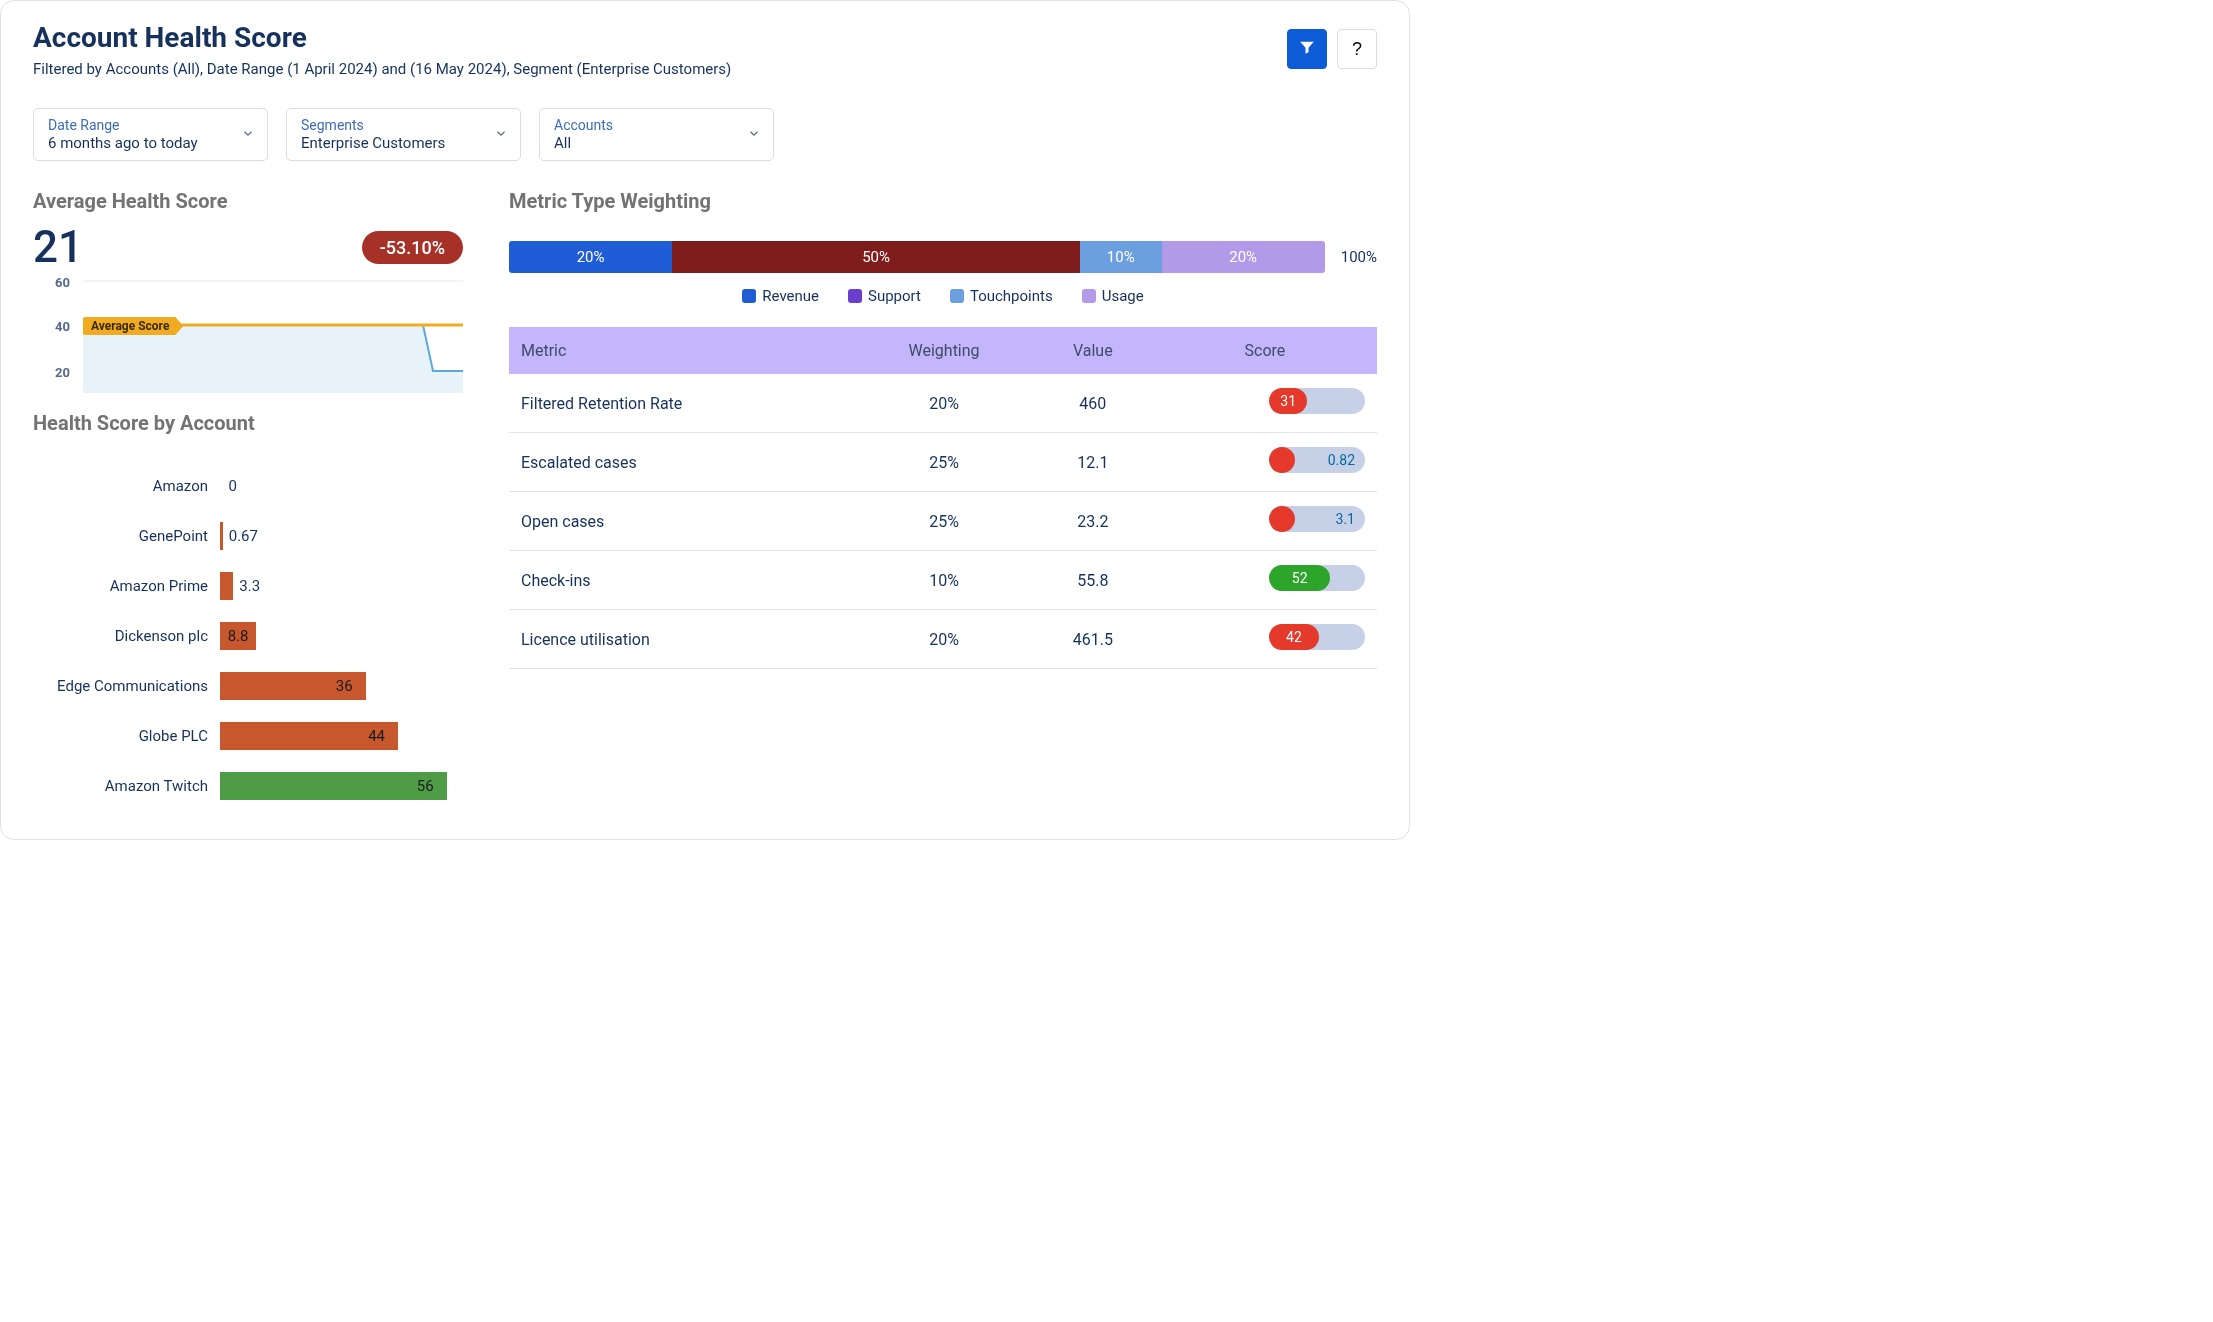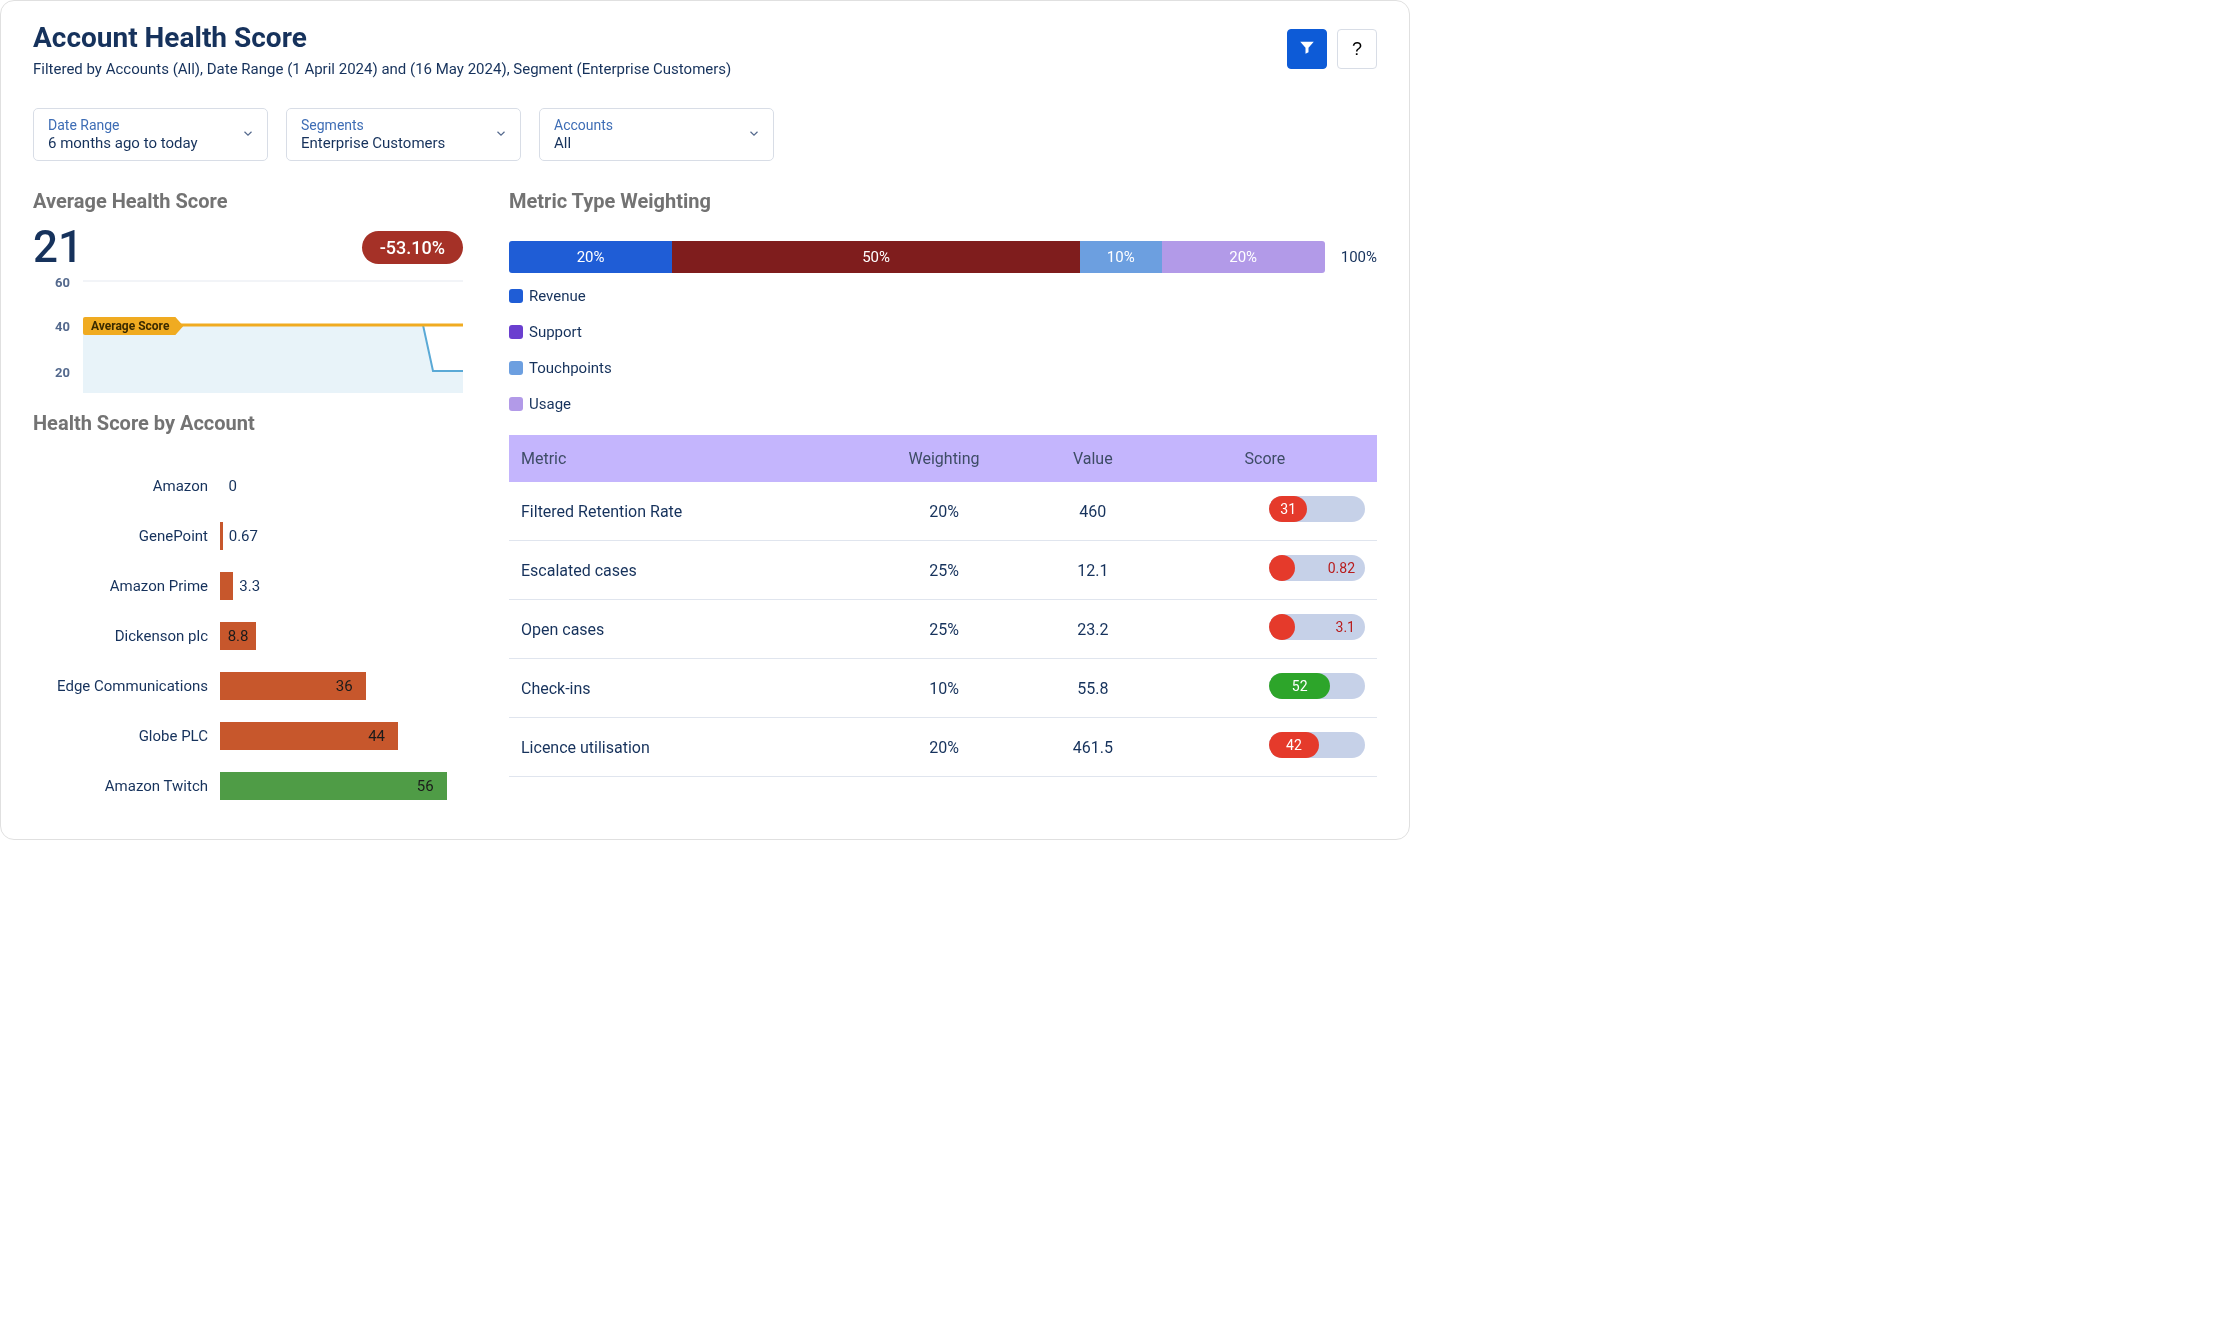--- a/index.html
+++ b/index.html
@@ -99,21 +99,21 @@
   }
 
   
   .stackbar-row { display: flex; align-items: center; gap: 10px; margin-top: 28px; }
   .stackbar { flex: 1; display: flex; height: 32px; border-radius: 3px; overflow: hidden; }
   .stackbar .seg {
     display: flex; align-items: center; justify-content: center;
     color: #fff; font-size: 15px;
   }
   .stack-total { font-size: 15px; color: #16325c; padding-left: 6px; }
-  .legend-row { display: flex; gap: 18px; justify-content: center; margin-top: 14px; font-size: 15px; color: #16325c; flex-direction: column; }
+  .legend-row { display: flex; gap: 29px; justify-content: center; margin-top: 14px; font-size: 15px; color: #16325c; }
   .legend-item { display: inline-flex; align-items: center; gap: 6px; }
   .legend-sw { width: 14px; height: 14px; border-radius: 3px; display: inline-block; }
 
   
   .mtable { width: 100%; border-collapse: collapse; margin-top: 22px; }
   .mtable thead th {
     text-align: left; font-weight: 400; color: #3e4c66;
     background: #c4b5fd; padding: 14px 12px; font-size: 16px;
   }
   .mtable thead th.c-weight, .mtable thead th.c-value, .mtable thead th.c-score { text-align: center; }
@@ -133,21 +133,21 @@
     position: absolute; left: 0; top: 0; bottom: 0;
     border-radius: 999px;
     display: flex; align-items: center; justify-content: center;
     color: #fff; font-size: 14px; min-width: 26px;
     padding: 0 8px;
   }
   .score-pill-wrap .fill.red   { background: #e53a2b; }
   .score-pill-wrap .fill.green { background: #2da52a; }
   .score-pill-wrap .fill.dot   { width: 26px; padding: 0; }
   .score-pill-wrap .outtext {
-    position: absolute; right: 10px; color: #b91c1c; font-size: 14px;
+    position: absolute; right: 10px; color: #0369a1; font-size: 14px;
   }
 
   .chev svg { width: 14px; height: 14px; }
 </style>
 </head>
 <body>
 
 <div class="page">
 
   <div class="header-row">

